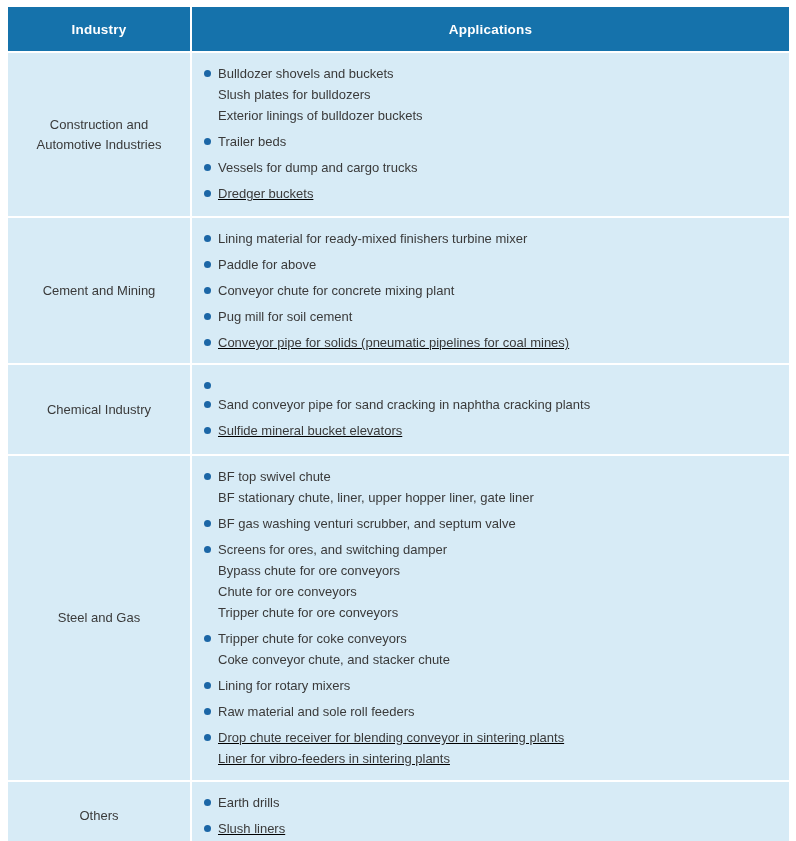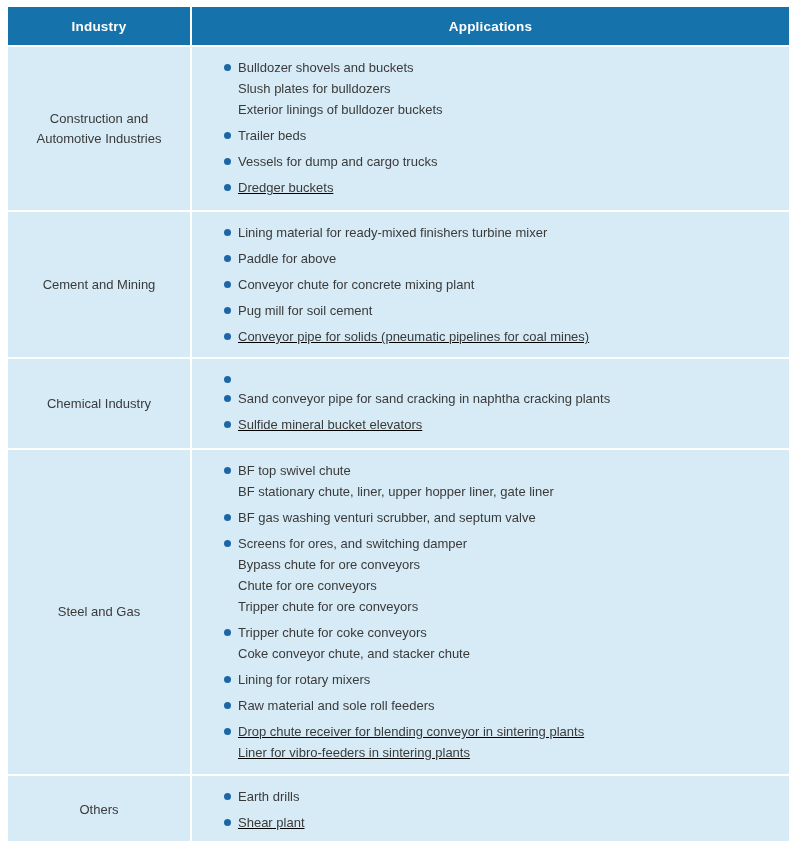--- a/index.html
+++ b/index.html
@@ -18,41 +18,41 @@
   }
   .cell {
     background: var(--cell-bg, #d7ebf6);
   }
   .head {
     background: var(--header-bg, #1572ab);
     color: var(--header-text, #ffffff);
     font-size: 13.5px;
     font-weight: bold;
     letter-spacing: 0.2px;
-    height: 38px;
+    height: 44px;
     display: flex;
     align-items: center;
     justify-content: center;
   }
   .industry-col { flex: 0 0 182px; width: 182px; }
   .apps-col { flex: 1; }
   .industry-cell {
     flex: 0 0 182px;
     width: 182px;
     display: flex;
     align-items: center;
     justify-content: center;
     text-align: center;
     font-size: 13px;
     color: var(--text, #3a3a3a);
   }
   .industry-cell span { white-space: pre-line; line-height: 20px; }
   .apps-cell {
     flex: 1;
-    padding: 10px 12px 10px 32px;
+    padding: 10px 12px 10px 12px;
   }
   .apps-cell ul { list-style: none; }
   .group { margin-bottom: 5px; }
   .group:last-child { margin-bottom: 0; text-decoration: underline; }
   .line {
     display: flex;
     align-items: flex-start;
     line-height: 21px;
     font-size: 13px;
     color: var(--text, #3a3a3a);
@@ -267,21 +267,21 @@
           <ul>
             <li class="group">
               <div class="line first">
                 <span class="bullet"></span>
                 <span>Earth drills</span>
               </div>
             </li>
             <li class="group">
               <div class="line first">
                 <span class="bullet"></span>
-                <span>Shear plant</span>
+                <span>Slush liners</span>
               </div>
             </li>
           </ul>
         </div>
       </div>
     </div>
   <div class="bottom-line"></div>
 </div>
 
 </body></html>

